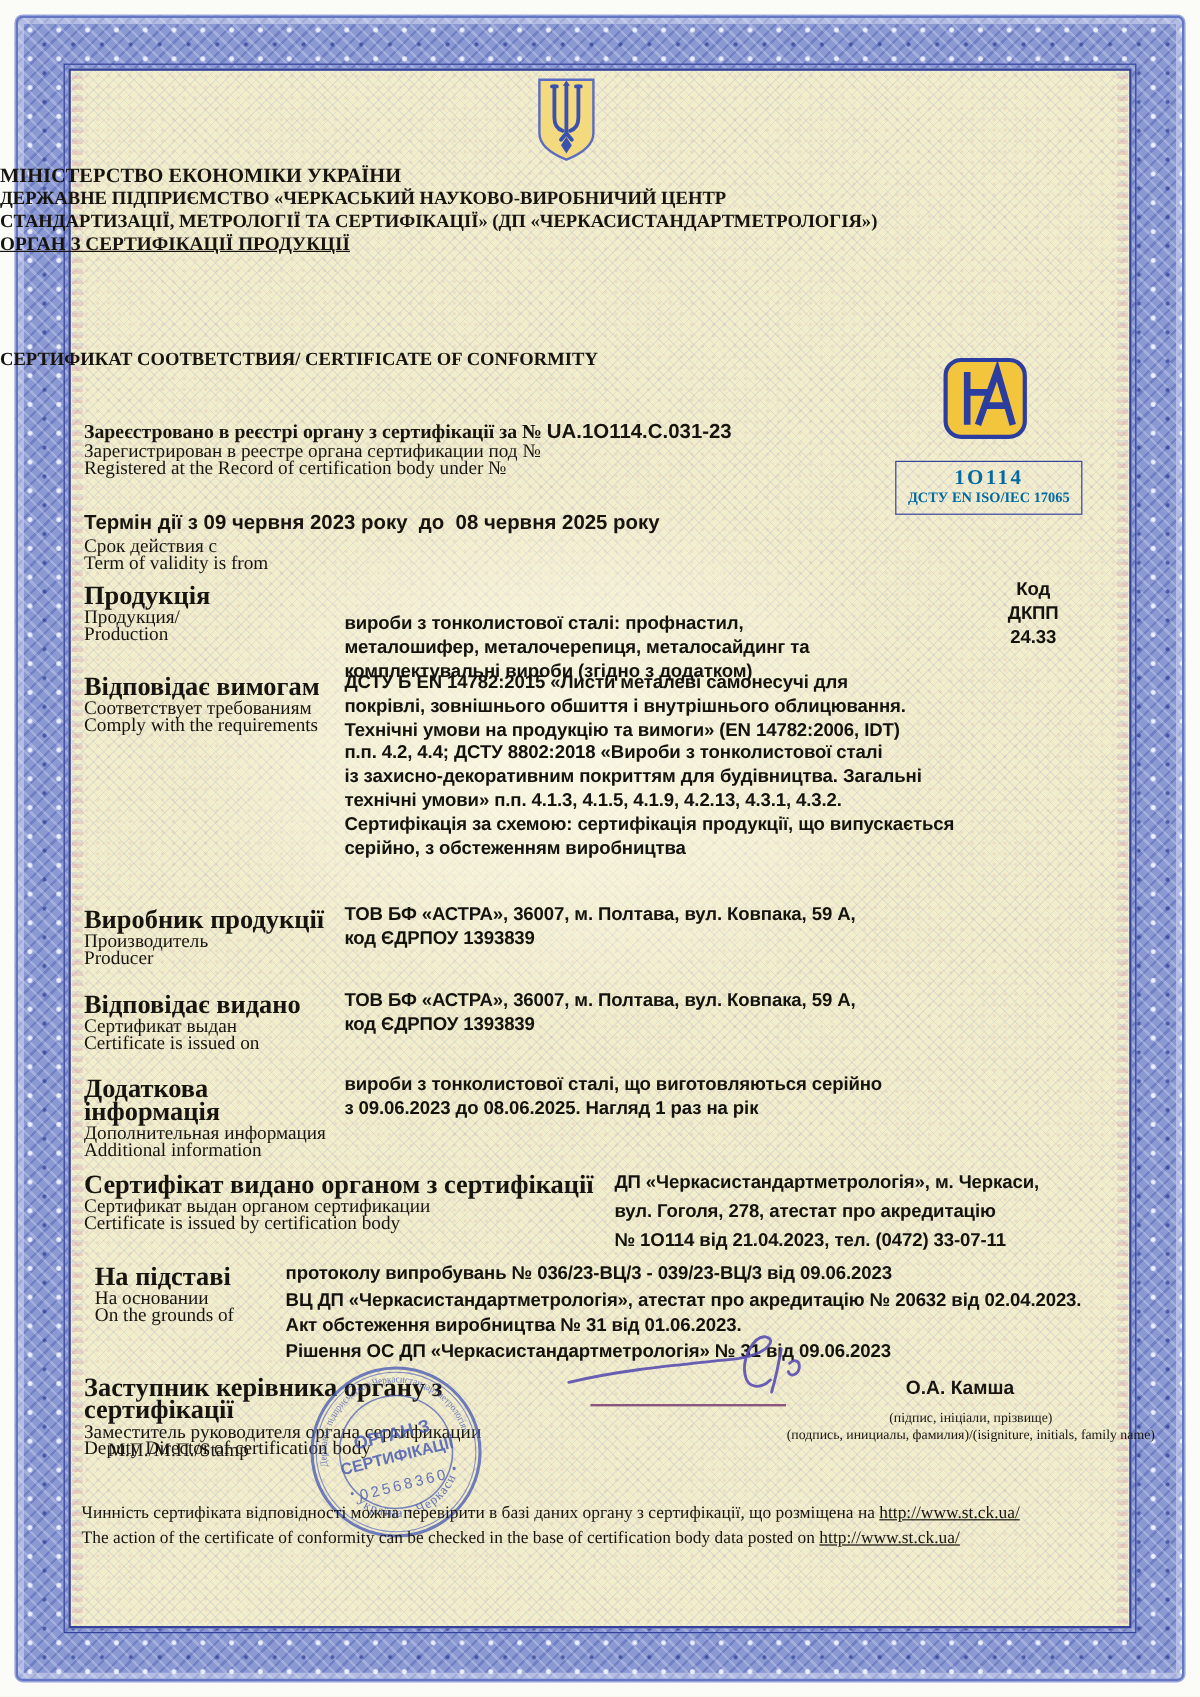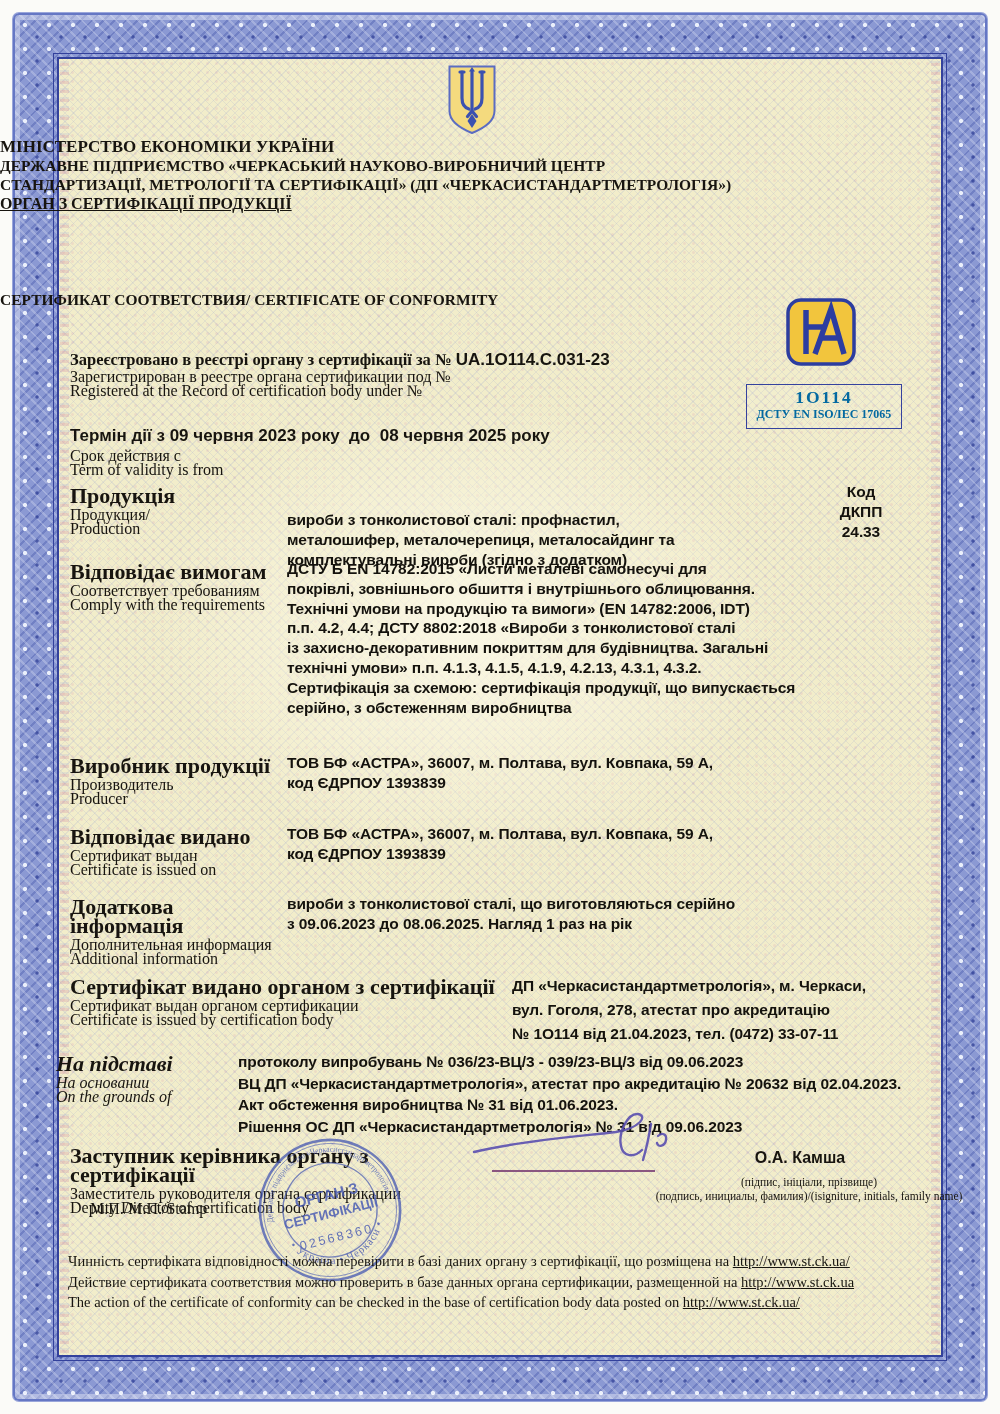--- a/index.html
+++ b/index.html
@@ -90,21 +90,21 @@
   #compliance-lbl { left:70px;  top:562px; width:215px; }
   #compliance-val { left:287px; top:559px; }
   #producer-lbl   { left:70px;  top:756px; width:210px; }
   #producer-val   { left:287px; top:753px; }
   #issuedto-lbl   { left:70px;  top:827px; width:210px; }
   #issuedto-val   { left:287px; top:824px; }
   #additional-lbl { left:70px;  top:897px; width:215px; }
   #additional-val { left:287px; top:894px; }
   #issuedby-lbl   { left:70px;  top:977px; width:430px; }
   #issuedby-val   { left:512px; top:974px; }
-  #grounds-lbl    { left:56px;  top:1054px; width:180px;font-style:italic; }
+  #grounds-lbl    { left:79px;  top:1054px; width:180px; }
   #grounds-val    { left:238px; top:1051px; }
 
   
   #signatory-lbl { left:70px; top:1146px; width:420px; }
   #stamp-note { left:90px; top:1199px; font:16px/19px "Liberation Serif"; }
   #sig-name { left:700px; top:1148px; width:200px; text-align:center;
               font:700 16px/19px "Liberation Sans", sans-serif; }
   #sig-hints { left:628px; top:1176px; width:362px; text-align:center; }
   #sig-hints .sub { font-size:11.5px; line-height:13.5px; }
   #sig-line { left:492px; top:1170px; width:163px; border-top:2px solid #8a5680; height:0; }
@@ -285,17 +285,16 @@
       <g font-family="Liberation Sans, sans-serif" font-weight="bold" fill="#4356b2" stroke="none" text-anchor="middle" opacity=".92">
         <text x="90" y="80" font-size="15">ОРГАН З</text>
         <text x="90" y="98" font-size="13.5">СЕРТИФІКАЦІЇ</text>
         <text x="90" y="122" font-size="12.5" letter-spacing="2.5" font-weight="normal">02568360</text>
       </g>
     </g>
   </svg>
 
   <div id="footer" class="abs">
     <div class="f-line"><span>Чинність сертифіката відповідності можна перевірити в базі даних органу з сертифікації, що розміщена на </span><span class="url">http://www.st.ck.ua/</span></div>
-    <div class="f-line"><span>Действие сертификата соответствия можно проверить в базе данных органа сертификации, размещенной на </span><span class="url">http://www.st.ck.ua</span></div>
     <div class="f-line"><span>The action of the certificate of conformity can be checked in the base of certification body data posted on </span><span class="url">http://www.st.ck.ua/</span></div>
   </div>
 
 </div>
 
 </body></html>

